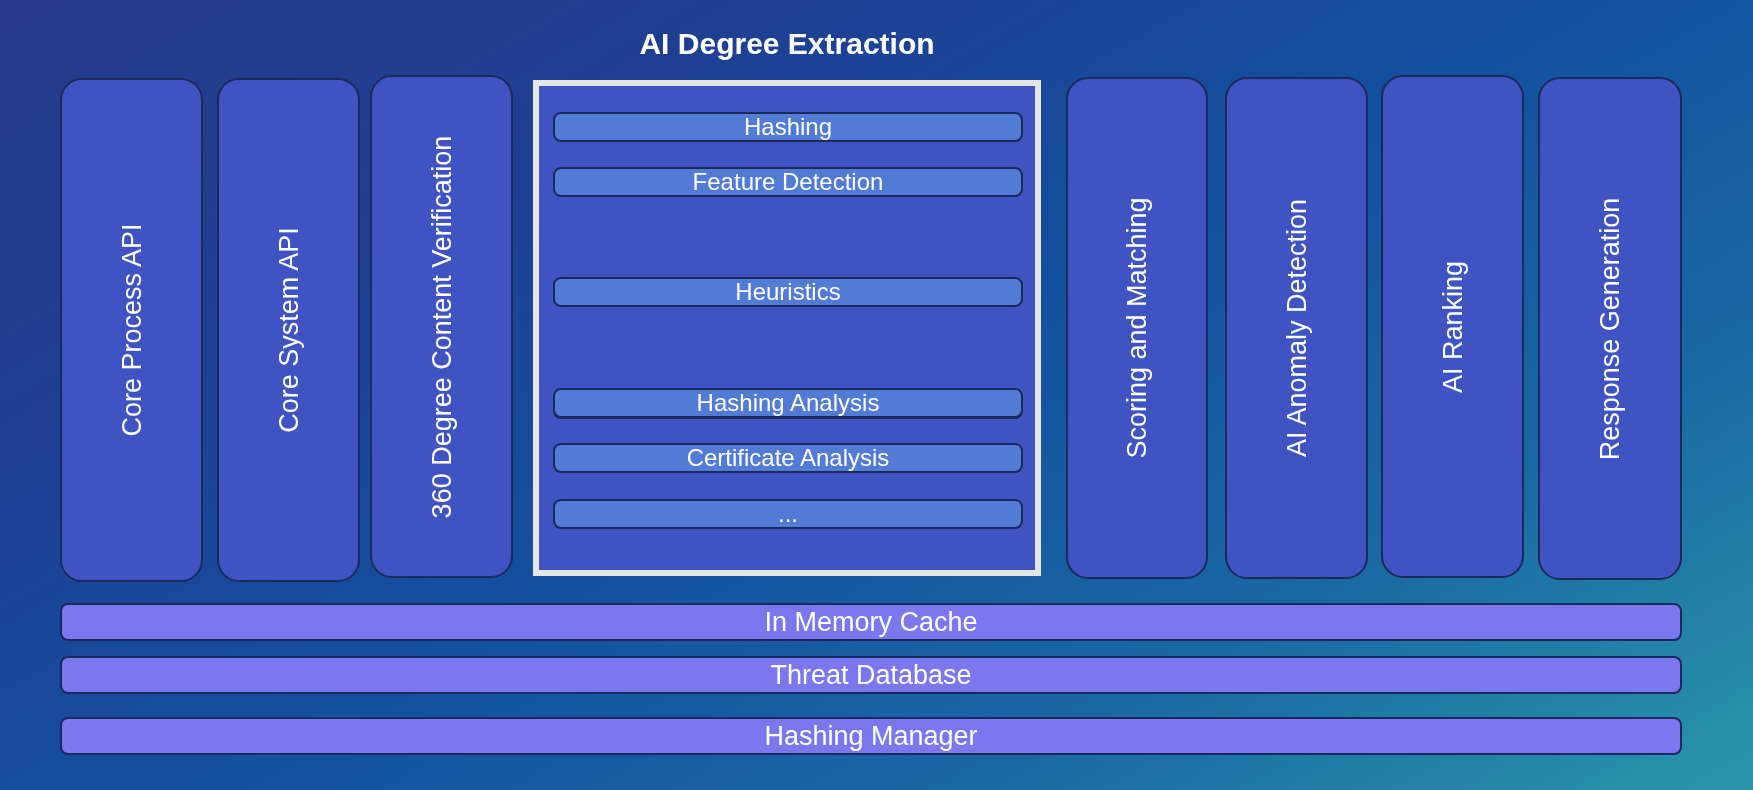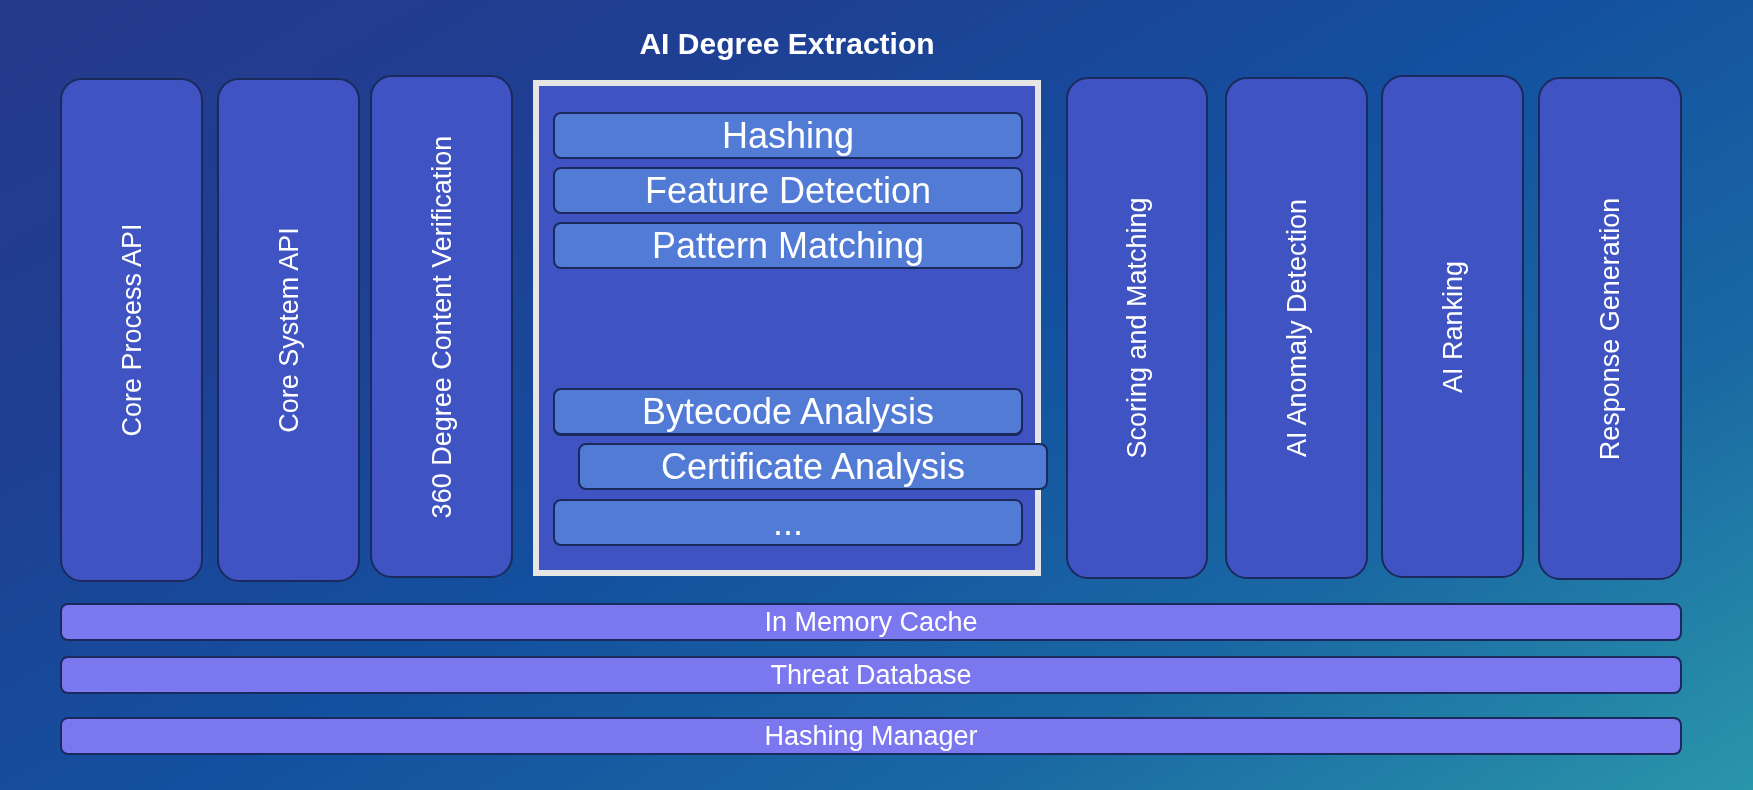--- a/index.html
+++ b/index.html
@@ -21,24 +21,24 @@
   .col .vtext {
     position: absolute; left: 50%; top: 50%;
     transform: translate(-50%, -50%) rotate(-90deg);
     white-space: nowrap; font-size: 27px; color: #ffffff;
   }
   .box {
     position: absolute; left: 533px; top: 80px; width: 508px; height: 496px;
     box-sizing: border-box; border: 6px solid #e6e6e6; background: #3f53c2;
   }
   .item {
-    position: absolute; left: 14px; width: 470px; height: 47px; box-sizing: border-box;
+    position: absolute; left: 14px; width: 470px; height: 30px; box-sizing: border-box;
     background: #527bd6; border: 2px solid #1b2a5c; border-radius: 8px;
     display: flex; align-items: center; justify-content: center;
-    font-size: 36px; color: #ffffff;
+    font-size: 24px; color: #ffffff;
   }
   .bar {
     position: absolute; left: 60px; width: 1622px; height: 38px; box-sizing: border-box;
     background: #7a77ef; border: 2px solid #1b2a5c; border-radius: 8px;
     display: flex; align-items: center; justify-content: center;
     font-size: 27px; color: #ffffff;
   }
 </style>
 </head>
 <body>
@@ -51,24 +51,24 @@
 <div class="col" style="left:217px;top:78px;width:143px;height:504px;">
   <span class="vtext">Core System API</span>
 </div>
 <div class="col" style="left:370px;top:75px;width:143px;height:503px;">
   <span class="vtext">360 Degree Content Verification</span>
 </div>
 
 <div class="box">
   <div class="item" style="top:26px;">Hashing</div>
   <div class="item" style="top:81px;text-align:right;">Feature Detection</div>
-  <div class="item" style="top:136px;">Pattern Matching</div>
+  <div class="item" style="top:191px;">Heuristics</div>
   <div class="item" style="top:261px;margin-top:42px;">Whitelist</div>
-  <div class="item" style="top:302px;">Bytecode Analysis</div>
-  <div class="item" style="top:357px;margin-left:25px;">Certificate Analysis</div>
+  <div class="item" style="top:302px;">Hashing Analysis</div>
+  <div class="item" style="top:357px;">Certificate Analysis</div>
   <div class="item" style="top:413px;">...</div>
 </div>
 
 <div class="col" style="left:1066px;top:77px;width:142px;height:502px;">
   <span class="vtext">Scoring and Matching</span>
 </div>
 <div class="col" style="left:1225px;top:77px;width:143px;height:502px;">
   <span class="vtext">AI Anomaly Detection</span>
 </div>
 <div class="col" style="left:1381px;top:75px;width:143px;height:503px;">

